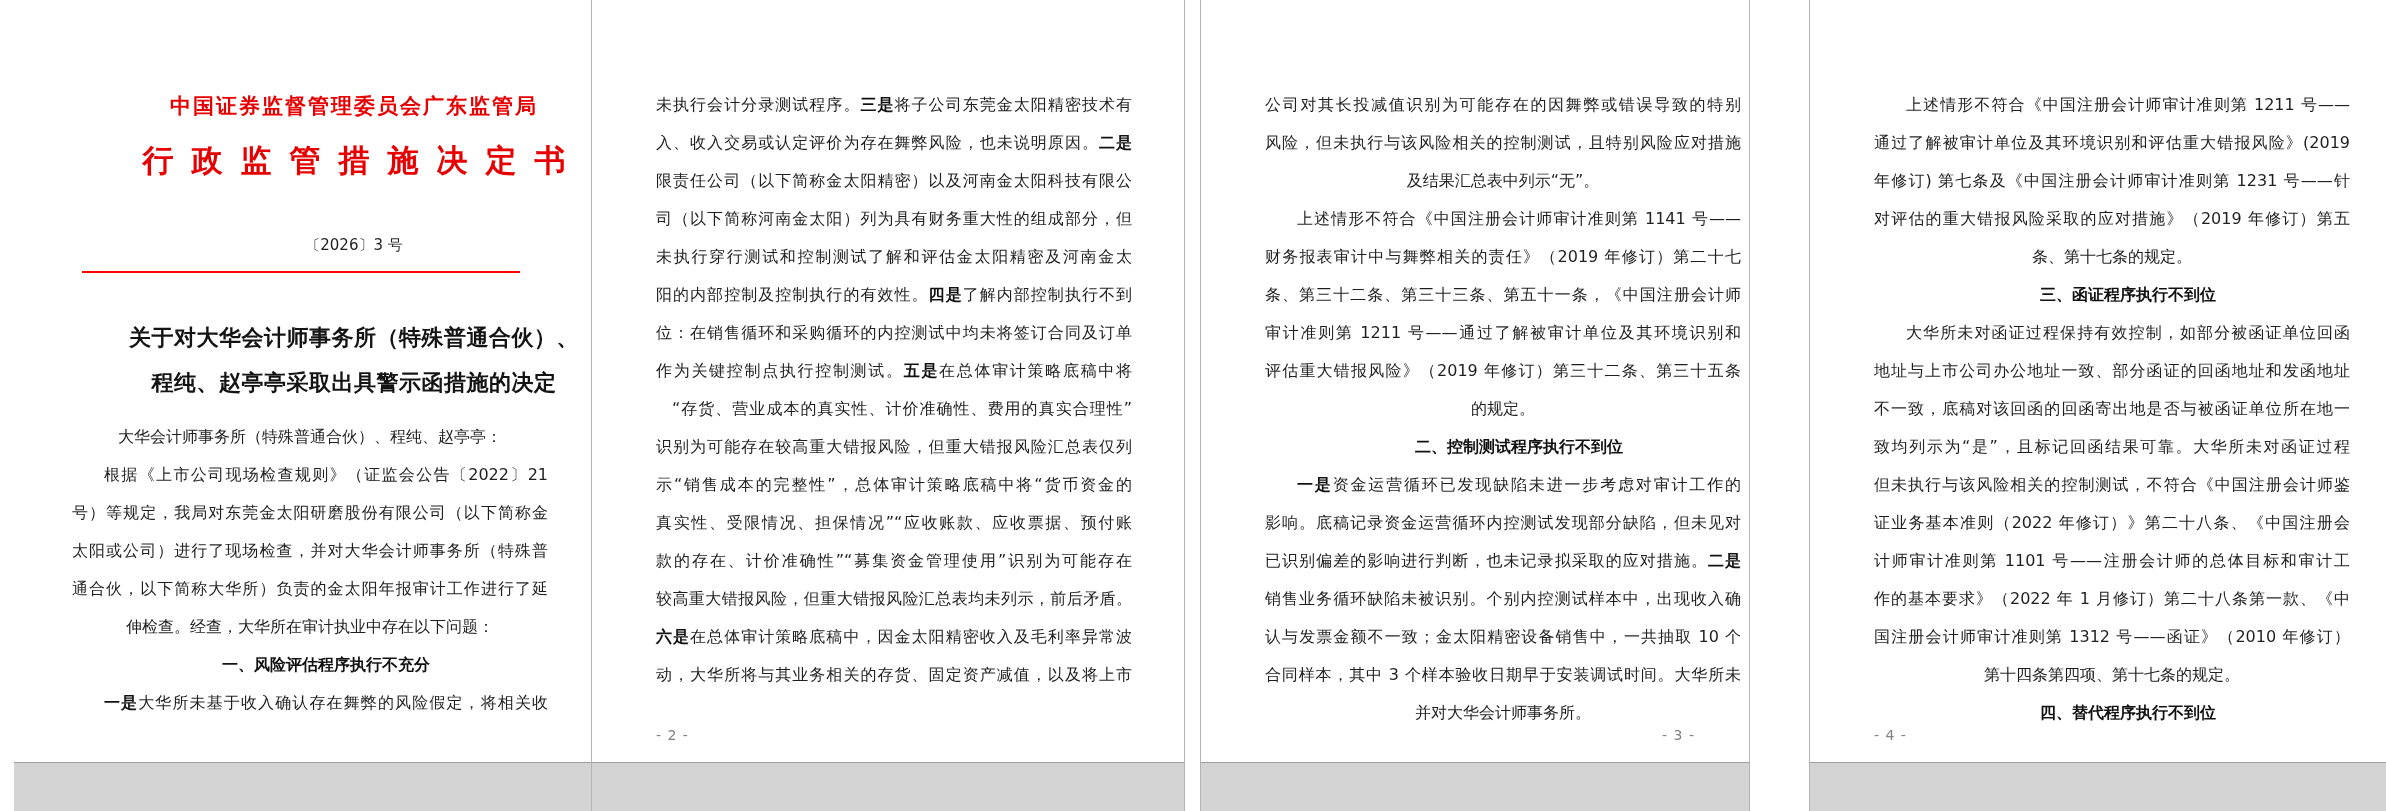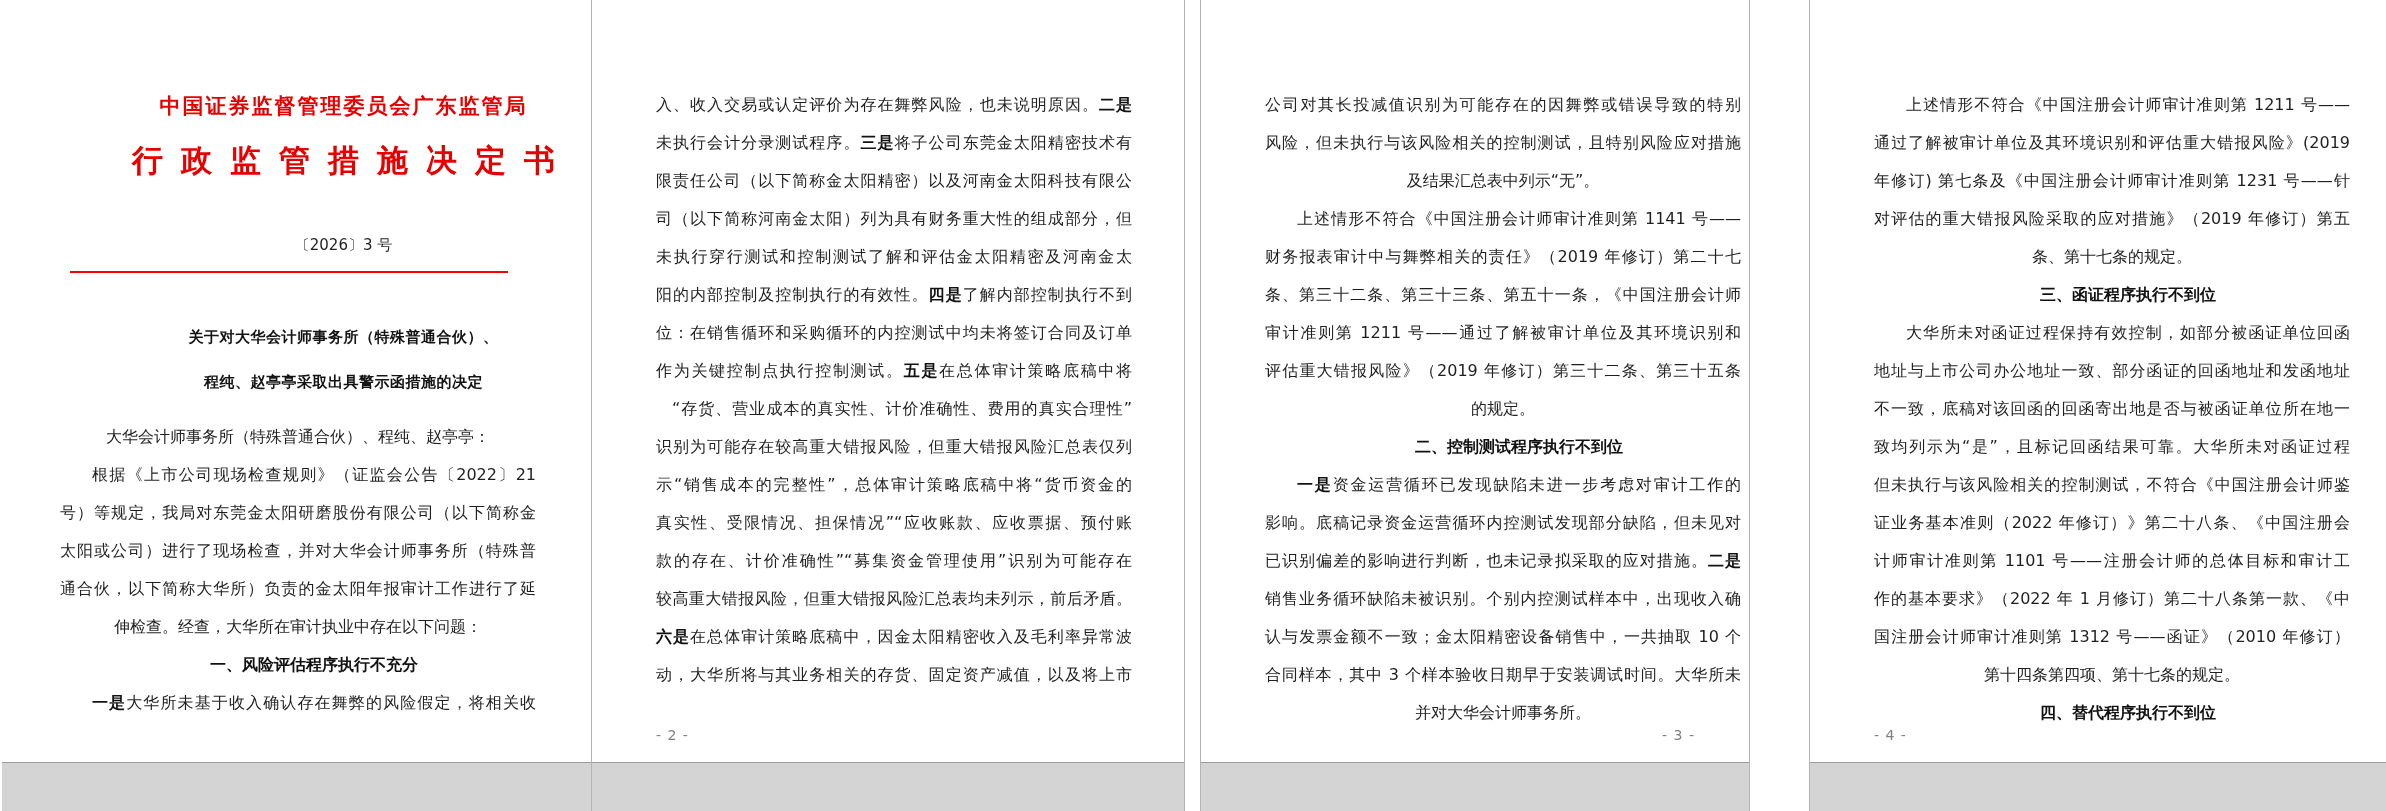--- a/index.html
+++ b/index.html
@@ -1,37 +1,37 @@
 <!DOCTYPE html>
 <html><head>
 <meta charset="utf-8">
 <style>
   html,body{margin:0;padding:0;background:#ffffff;}
   .canvas{
     position:relative;width:2386px;height:811px;overflow:hidden;
     background:#ffffff;font-family:"DejaVu Sans",sans-serif;
   }
   .col{position:absolute;top:0;height:811px;box-sizing:border-box;background:#ffffff;}
-  .col.c1{left:2px;width:684px;border-right:1px solid #701a75;}
+  .col.c1{left:14px;width:684px;border-right:4px solid #701a75;}
   .col.c2{left:591px;width:594px;border-left:1px solid #b3b3b3;border-right:1px solid #b3b3b3;}
   .col.c3{left:1200px;width:550px;border-left:1px solid #b3b3b3;border-right:1px solid #b3b3b3;}
   .col.c4{left:1809px;width:577px;border-left:1px solid #b3b3b3;}
   .sheet{position:absolute;left:0;right:0;top:0;height:762px;background:#ffffff;}
   .strip{position:absolute;left:0;right:0;top:762px;bottom:0;background:#d4d4d4;border-top:1px solid #9e9e9e;}
 
   
   .org{position:absolute;top:92px;left:0;right:0;text-align:center;
        color:#e60000;font-weight:bold;font-size:21px;letter-spacing:2px;line-height:28px;}
   .big-title{position:absolute;top:138px;left:0;right:0;text-align:center;
        color:#e60000;font-weight:bold;font-size:31px;letter-spacing:18px;text-indent:18px;line-height:44px;}
   .doc-no{position:absolute;top:234px;left:0;right:0;text-align:center;
        color:#1f1f1f;font-size:15px;line-height:22px;}
   .red-rule{position:absolute;top:271px;left:68px;width:438px;height:0;border-top:2px solid #ff0000;}
   .doc-title{position:absolute;top:315px;left:0;right:0;text-align:center;
-       color:#141414;font-size:15px;font-weight:bold;line-height:45px;letter-spacing:0.5px;}
+       color:#141414;font-size:22px;font-weight:bold;line-height:45px;letter-spacing:0.5px;}
 
   
   .page-body{position:absolute;}
   .c1 .page-body{left:58px;width:476px;top:418px;}
   .c2 .page-body,.c3 .page-body,.c4 .page-body{left:64px;width:476px;top:86px;}
   .line{
     height:38px;line-height:38px;font-size:16px;color:#1f1f1f;
     text-align:justify;text-align-last:justify;text-justify:inter-character;
   }
   .line.end,.line.heading{text-align:center;text-align-last:auto;}
@@ -68,22 +68,22 @@
         <div class="line heading" style="text-indent: 32px;"><span class="b">一、风险评估程序执行不充分</span></div>
         <div class="line fill" style="text-indent: 32px;"><span class="b">一是</span><span>大华所未基于收入确认存在舞弊的风险假定，将相关收</span></div>
       </div>
     <div class="page-num right1">- 1 -</div>
     <div class="strip"></div>
   </div>
 
   <div class="col c2">
     <div class="sheet"></div>
     <div class="page-body">
+        <div class="line fill"><span>未执行会计分录测试程序。</span><span class="b">三是</span><span>将子公司东莞金太阳精密技术有</span></div>
         <div class="line fill"><span>入、收入交易或认定评价为存在舞弊风险，也未说明原因。</span><span class="b">二是</span></div>
-        <div class="line fill"><span>未执行会计分录测试程序。</span><span class="b">三是</span><span>将子公司东莞金太阳精密技术有</span></div>
         <div class="line fill"><span>限责任公司（以下简称金太阳精密）以及河南金太阳科技有限公</span></div>
         <div class="line fill"><span>司（以下简称河南金太阳）列为具有财务重大性的组成部分，但</span></div>
         <div class="line fill"><span>未执行穿行测试和控制测试了解和评估金太阳精密及河南金太</span></div>
         <div class="line fill"><span>阳的内部控制及控制执行的有效性。</span><span class="b">四是</span><span>了解内部控制执行不到</span></div>
         <div class="line fill"><span>位：在销售循环和采购循环的内控测试中均未将签订合同及订单</span></div>
         <div class="line fill"><span>作为关键控制点执行控制测试。</span><span class="b">五是</span><span>在总体审计策略底稿中将</span></div>
         <div class="line fill" style="text-indent: 16px;"><span>“存货、营业成本的真实性、计价准确性、费用的真实合理性”</span></div>
         <div class="line fill"><span>识别为可能存在较高重大错报风险，但重大错报风险汇总表仅列</span></div>
         <div class="line fill"><span>示“销售成本的完整性”，总体审计策略底稿中将“货币资金的</span></div>
         <div class="line fill"><span>真实性、受限情况、担保情况”“应收账款、应收票据、预付账</span></div>

